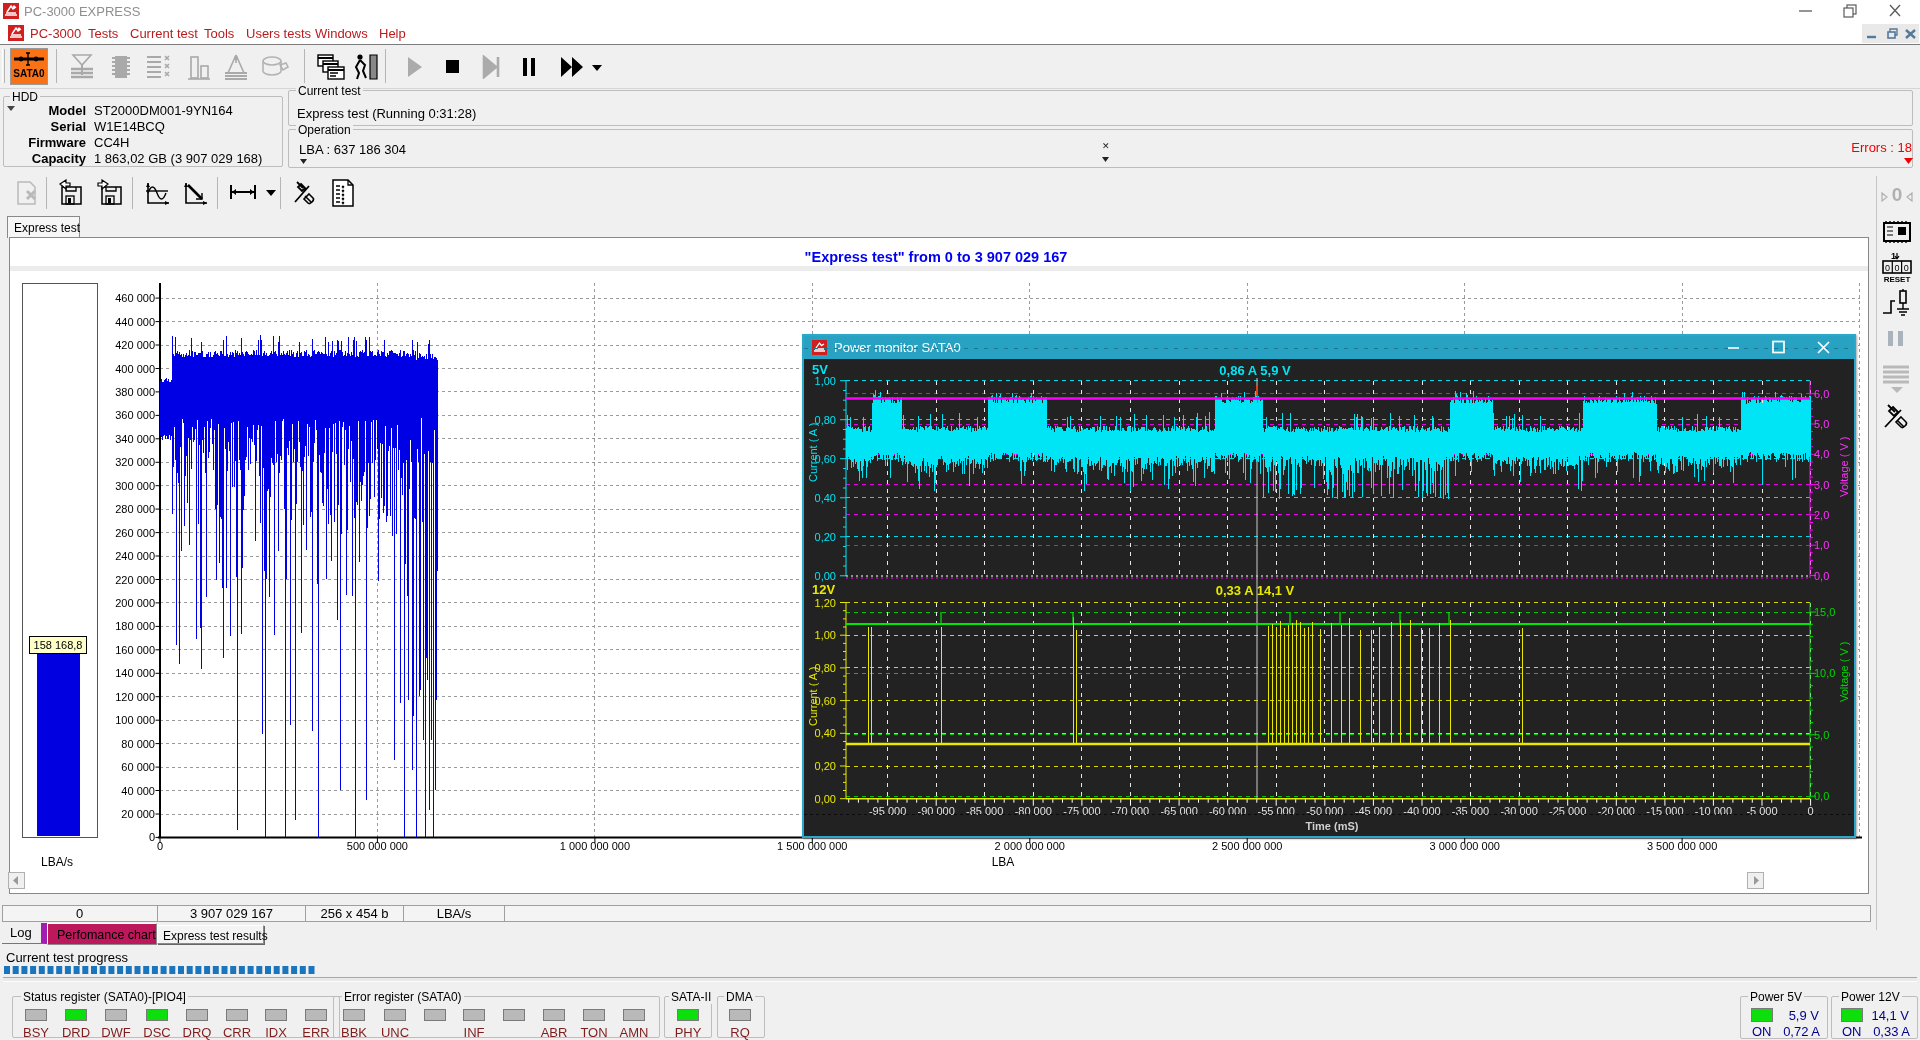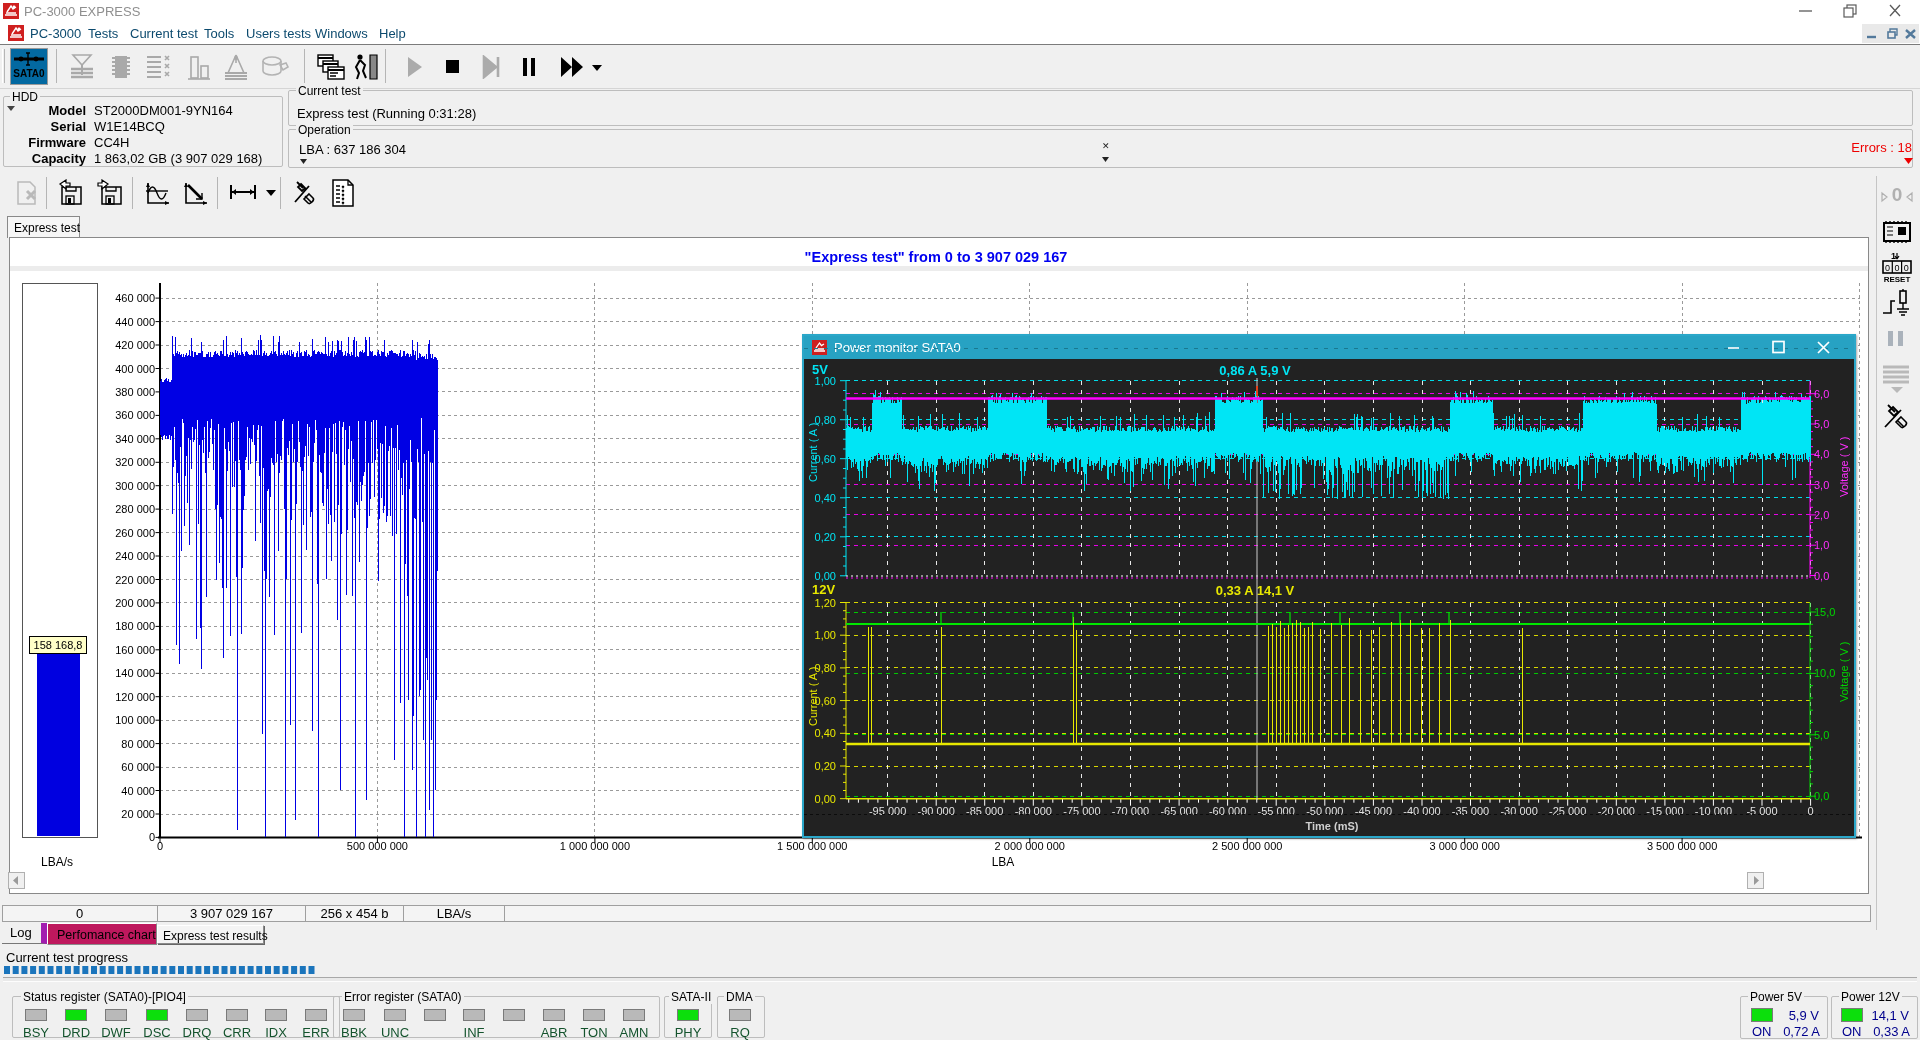--- a/index.html
+++ b/index.html
@@ -15,25 +15,25 @@
 .ca,.wa { stroke:#00e5f5; stroke-width:1; }
 .wa { stroke:#fff; }
 .ma { stroke:#ff00ff; stroke-width:1; }
 .ya { stroke:#e8e800; stroke-width:1; }
 .ga { stroke:#00d800; stroke-width:1; }
 .ct { font:11px "Liberation Sans",sans-serif; fill:#00e5f5; }
 .mt { font:11px "Liberation Sans",sans-serif; fill:#ff30ff; }
 .yt { font:11px "Liberation Sans",sans-serif; fill:#e8e800; }
 .gt { font:11px "Liberation Sans",sans-serif; fill:#00d800; }
 .wt { font:11px "Liberation Sans",sans-serif; fill:#e0e0e0; }
-.rlab { position:absolute; top:28px; font:13px "Liberation Sans",sans-serif; color:#14532d; text-align:center; }
+.rlab { position:absolute; top:28px; font:13px "Liberation Sans",sans-serif; color:#7f1d1d; text-align:center; }
 .gbox { position:absolute; border:1px solid #bdbdbd; border-radius:2px; }
 .gcap { position:absolute; top:-7px; white-space:nowrap; background:#f0f0f0; font:12px "Liberation Sans",sans-serif; color:#000; padding:0 2px; }
 .navy { color:#00008c; font:13px "Liberation Sans",sans-serif; position:absolute; }
-.menu { font:13px "Liberation Sans",sans-serif; color:#0c4a6e; position:absolute; top:3px; }
+.menu { font:13px "Liberation Sans",sans-serif; color:#b91c1c; position:absolute; top:3px; }
 </style></head>
 <body>
 
 <div class="abs" style="left:0;top:0;width:1920px;height:23px;background:#fff;">
   <svg class="abs" style="left:3px;top:3px" width="16" height="16">
     <rect width="16" height="16" fill="#cf1f1f"></rect>
     <path d="M2 12h12M3 10h10" stroke="#fff" stroke-width="1.6"></path>
     <path d="M4 9L8 3l2 3 3-2" stroke="#fff" stroke-width="1.4" fill="none"></path>
     <circle cx="11" cy="4" r="1.4" fill="#fff"></circle>
   </svg>
@@ -68,21 +68,21 @@
     <path d="M5 13h9" stroke="#53799b" stroke-width="2.4"></path>
     <rect x="26" y="8" width="7" height="6" fill="none" stroke="#53799b" stroke-width="1.6"></rect>
     <path d="M28 8V5h7v6h-2" stroke="#53799b" stroke-width="1.4" fill="none"></path>
     <path d="M44 6l9 8M53 6l-9 8" stroke="#53799b" stroke-width="2.4"></path>
   </svg>
 </div>
 
 <div class="abs" style="left:0;top:44px;width:1920px;height:45px;background:#f0f0f0;border-top:1px solid #7b7b7b;border-bottom:1px solid #d5d5d5;">
   <div class="abs" style="left:2px;top:4px;width:3px;height:34px;border-left:1px solid #fff;border-right:1px solid #b5b5b5;"></div>
 
-  <div class="abs" style="left:10px;top:3px;width:38px;height:37px;background:#0369a1;border:1px solid #9a9a9a;">
+  <div class="abs" style="left:10px;top:3px;width:38px;height:37px;background:#f97316;border:1px solid #9a9a9a;">
     <svg width="36" height="20">
         <path d="M3 10h30" stroke="#000" stroke-width="3"></path>
       <circle cx="10" cy="10" r="2.4" fill="#000"></circle>
         <circle cx="25" cy="10" r="2.4" fill="#000"></circle>
       <path d="M17 4v12M15 4h4M15 16h4" stroke="#000" stroke-width="1.4"></path>
       </svg>
     <div style="position:absolute;left:0;top:19px;width:100%;text-align:center;font:bold 10px 'Liberation Sans',sans-serif;">SATA0</div>
   </div>
   <div class="abs" style="left:56px;top:4px;width:2px;height:34px;border-left:1px solid #b5b5b5;"></div>
 

